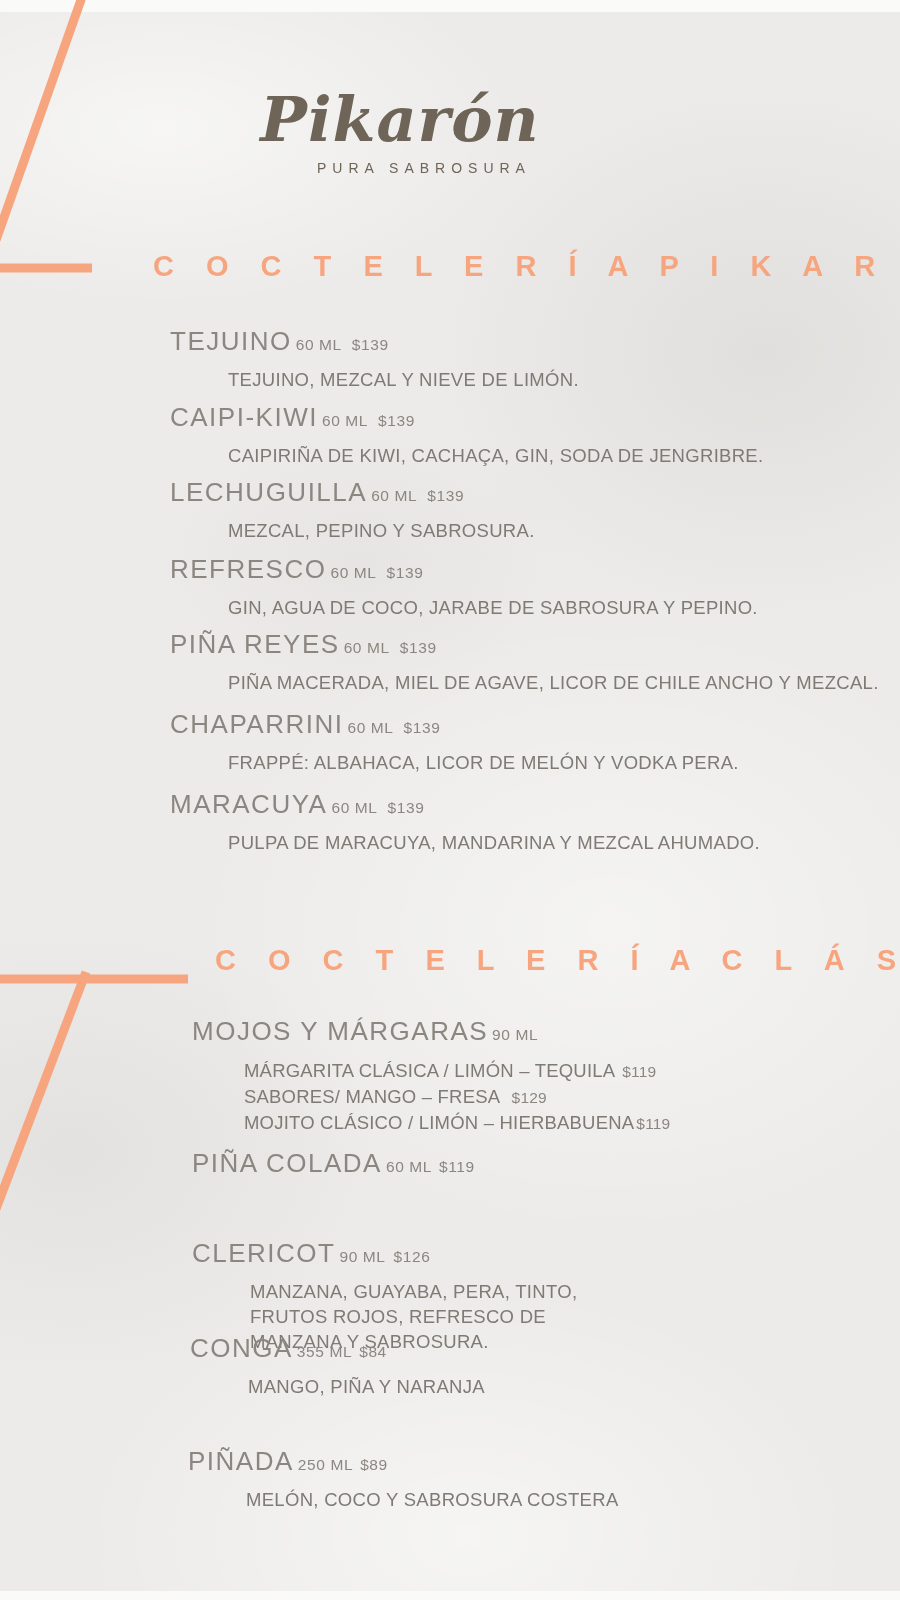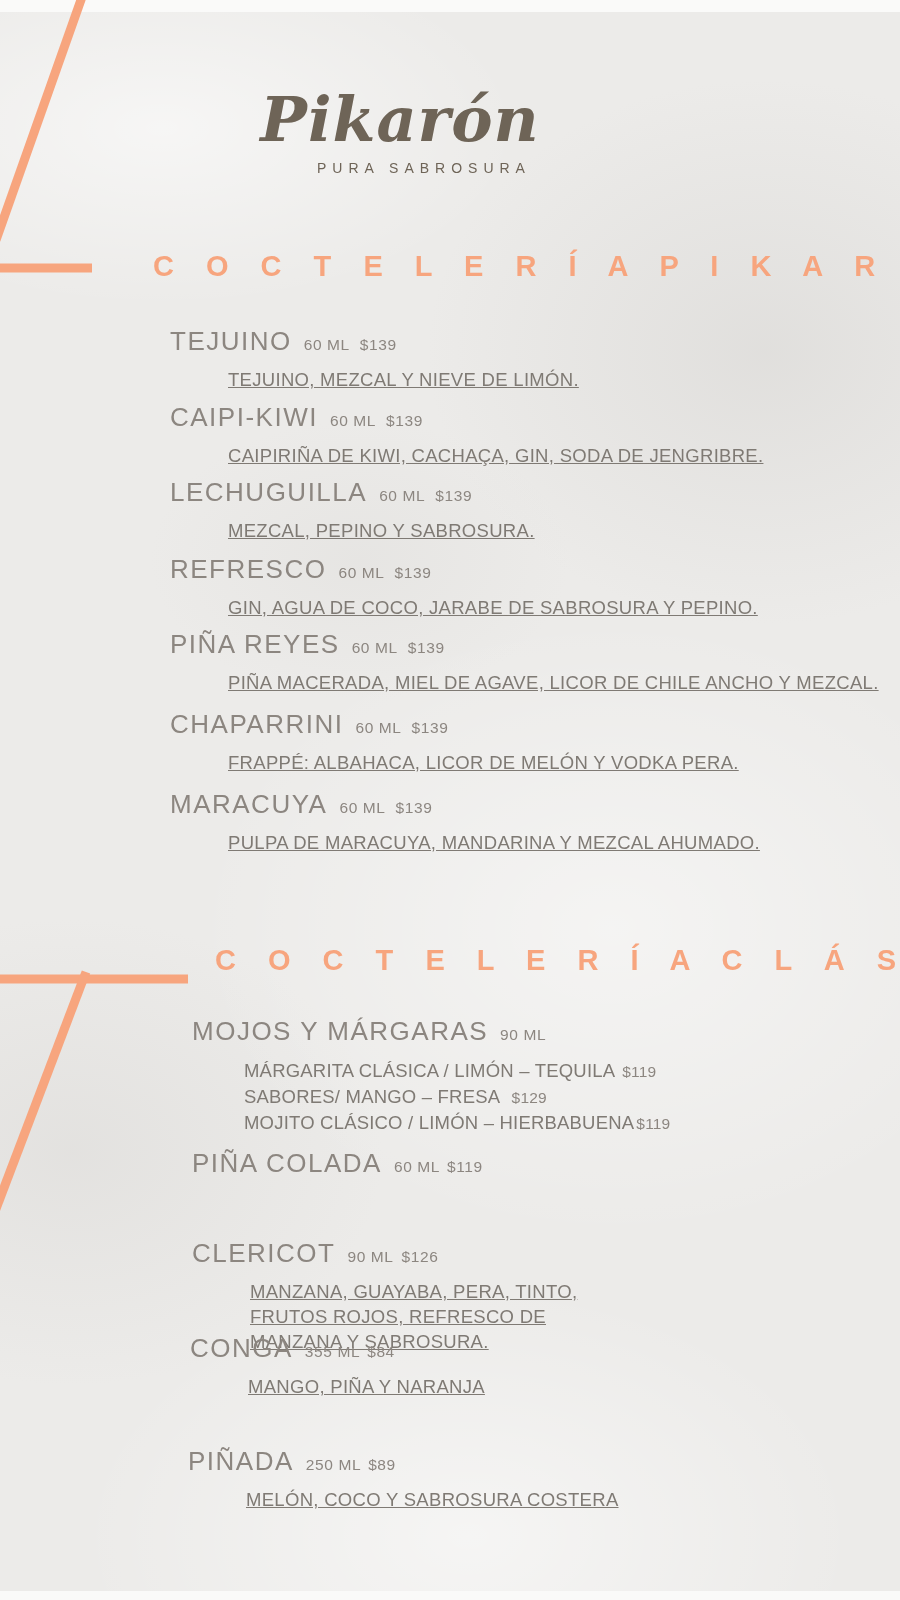--- a/index.html
+++ b/index.html
@@ -35,25 +35,25 @@
   .section-title{
     position:absolute;color:var(--accent);font-weight:bold;
     font-size:29px;letter-spacing:12px;white-space:nowrap;z-index:2;
   }
   .section-title.t1{left:153px;top:250px;}
   .section-title.t2{left:215px;top:944px;}
 
   .item{position:absolute;z-index:2;}
   .item-head{white-space:nowrap;line-height:1;}
   .iname{font-size:26px;letter-spacing:1.5px;color:var(--name);}
-  .isize{font-size:15.5px;letter-spacing:.6px;color:var(--name);margin-left:12px;}
+  .isize{font-size:15.5px;letter-spacing:.6px;color:var(--name);margin-left:4px;}
   .iprice{font-size:15.5px;letter-spacing:.6px;color:var(--name);margin-left:10px;}
   .item-desc{
     margin-top:13px;padding-left:58px;font-size:18.5px;letter-spacing:.3px;
-    line-height:25px;color:var(--desc);text-decoration:underline;
+    line-height:25px;color:var(--desc);
   }
   .item-desc.w-narrow{max-width:460px;}
   .variants{margin-top:14px;padding-left:52px;}
   .variant{font-size:18.5px;letter-spacing:.2px;line-height:25px;color:var(--desc);white-space:nowrap;}
   .vprice{font-size:15.5px;margin-left:7px;color:var(--name);}
 </style>
 </head>
 <body>
 
 <div class="edge-strip top"></div>

